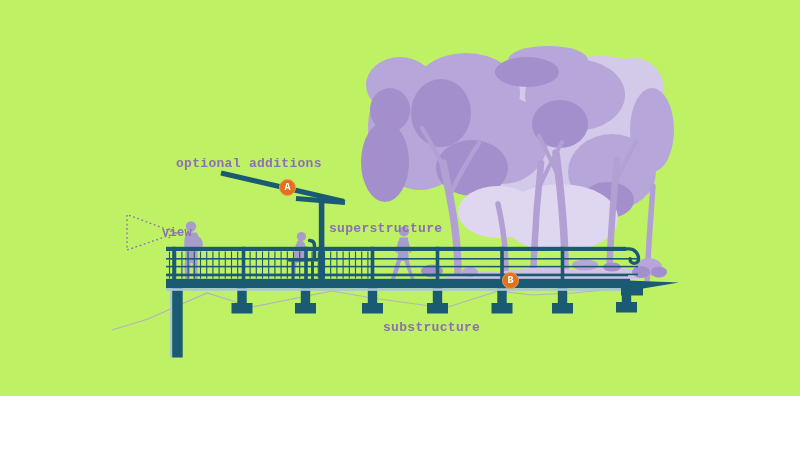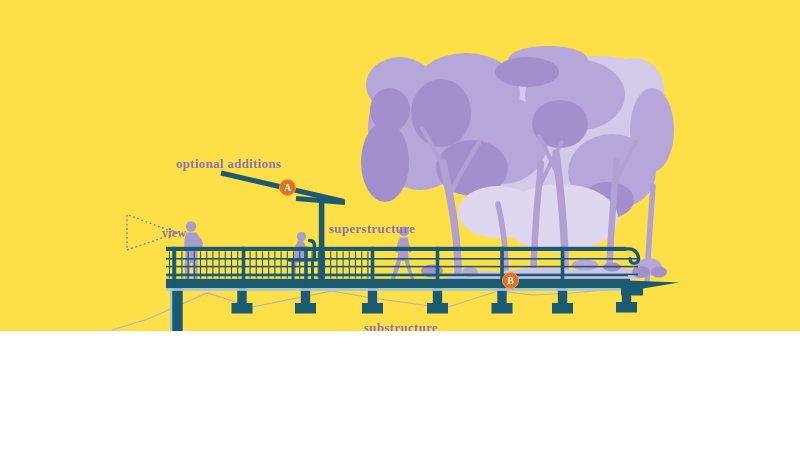--- a/index.html
+++ b/index.html
@@ -13,22 +13,22 @@
     --foliage-dark:#a38fcc;
     --foliage-inner:#ded7ef;
     --trunk-purple:#b2a0d4;
     --ground-strip:#cfc4e5;
     --people-purple:#a79ccb;
     --ground-gray:#b3b3bd;
     --caption-black:#141414;
   }
   html,body{margin:0;padding:0;background:#fff;}
   .stage{
-    position:relative;width:800px;height:331px;background:#fde047;overflow:hidden;
-    font-family:Liberation Serif, serif;
+    position:relative;width:800px;height:396px;background:#bef264;overflow:hidden;
+    font-family:Liberation Mono, monospace;
   }
   .stage svg{position:absolute;left:0;top:0;}
   .lbl{
     position:absolute;color:var(--label-purple);font-weight:bold;
     font-size:13px;letter-spacing:.3px;white-space:nowrap;
   }
   .lbl-view{font-size:12px;margin-left:28px;}
   .marker{
     position:absolute;width:17px;height:17px;border-radius:50%;
     background:var(--marker-orange);border:1.5px solid var(--marker-ring);
@@ -227,21 +227,21 @@
     </g>
 
     <g>
       <path class="s-view" stroke-width="1.3" d="M176,233 L127,214.5 L127,250 Z"></path>
       <path class="s-view" stroke-width="1.3" d="M168.5,228.5 L177,233 L168.5,238"></path>
     </g>
   </svg>
 
   <div class="lbl" style="left:176px;top:156px;">optional additions</div>
   <div class="lbl" style="left:329px;top:209px;margin-top:12px;">superstructure</div>
-  <div class="lbl" style="left:364px;top:320px;">substructure</div>
+  <div class="lbl" style="left:383px;top:320px;">substructure</div>
   <div class="lbl lbl-view" style="left:134px;top:226px;">view</div>
 
   <div class="marker" style="left:279px;top:179px;">
     <span>A</span>
   </div>
   <div class="marker" style="left:502px;top:272px;">
     <span>B</span>
   </div>
 
 </div>

